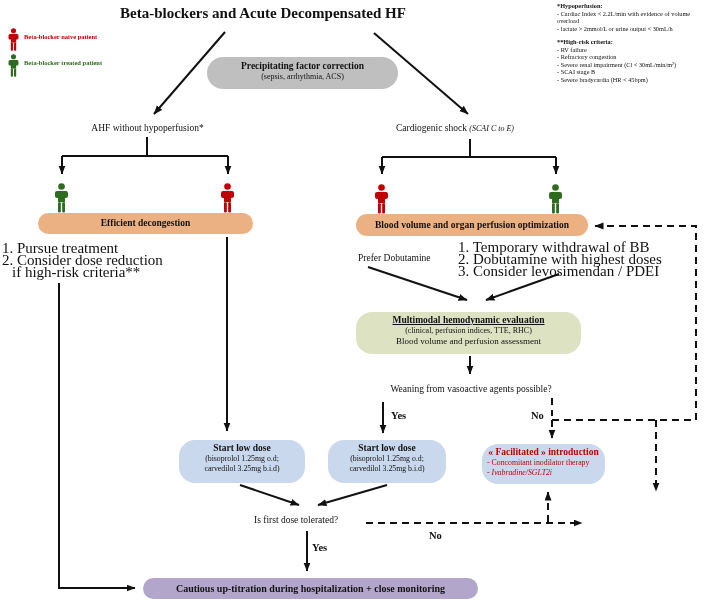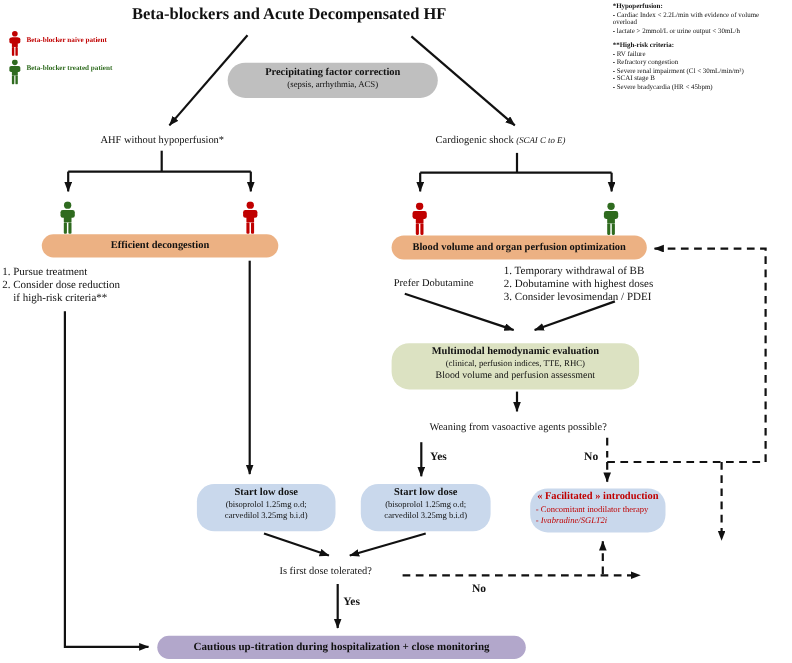--- a/index.html
+++ b/index.html
@@ -22,21 +22,21 @@
   .box-sub{font-size:8px;line-height:9px;}
   .yn{font-size:10.5px;font-weight:bold;}
   .legend-label{font-size:6.5px;font-weight:bold;}
   .legend-red{color:var(--red);}
   .legend-green{color:var(--green_person);}
   .notes{font-size:6.3px;line-height:7.5px;width:155px;color:#111;}
   .notes .nt{font-weight:bold;}
   .red-text{color:var(--red);}
   .person-red circle,.person-red rect{fill:var(--red);}
   .person-green circle,.person-green rect{fill:var(--green_person);}
-  .list{font-size:10px;line-height:12px;}
+  .list{font-size:15px;line-height:12px;}
   .small-lines{font-size:7.8px;line-height:9.5px;}
   .italic{font-style:italic;}
 </style>
 </head>
 <body>
 
 <div id="stage">
 
   <svg class="connectors" viewBox="0 0 720 603">
     <defs>
@@ -159,21 +159,21 @@
 
   <div class="abs node-label" style="left:358px;top:253px;">Prefer Dobutamine</div>
 
   <div class="abs list" style="left:458px;top:241px;">
     <div>1. Temporary withdrawal of BB</div>
     <div>2. Dobutamine with highest doses</div>
     <div>3. Consider levosimendan / PDEI</div>
   </div>
 
   <div class="abs box box-green" style="left:356px;top:312px;width:225px;height:42px;padding-top:3px;">
-    <div class="box-title" style="line-height:11px;">Multimodal hemodynamic evaluation</div>
+    <div class="box-title" style="line-height:11px;text-decoration:underline;">Multimodal hemodynamic evaluation</div>
     <div class="box-sub">(clinical, perfusion indices, TTE, RHC)</div>
     <div style="font-size:9px;line-height:12px;">Blood volume and perfusion assessment</div>
   </div>
 
   <div class="abs node-label" style="left:378px;top:384px;width:186px;text-align:center;">Weaning from vasoactive agents possible?</div>
   <div class="abs yn" style="left:391px;top:410px;">Yes</div>
   <div class="abs yn" style="left:531px;top:410px;">No</div>
 
   <div class="abs box box-blue" style="left:179px;top:440px;width:126px;height:43px;padding-top:3px;">
     <div class="box-title" style="line-height:11px;">Start low dose</div>

